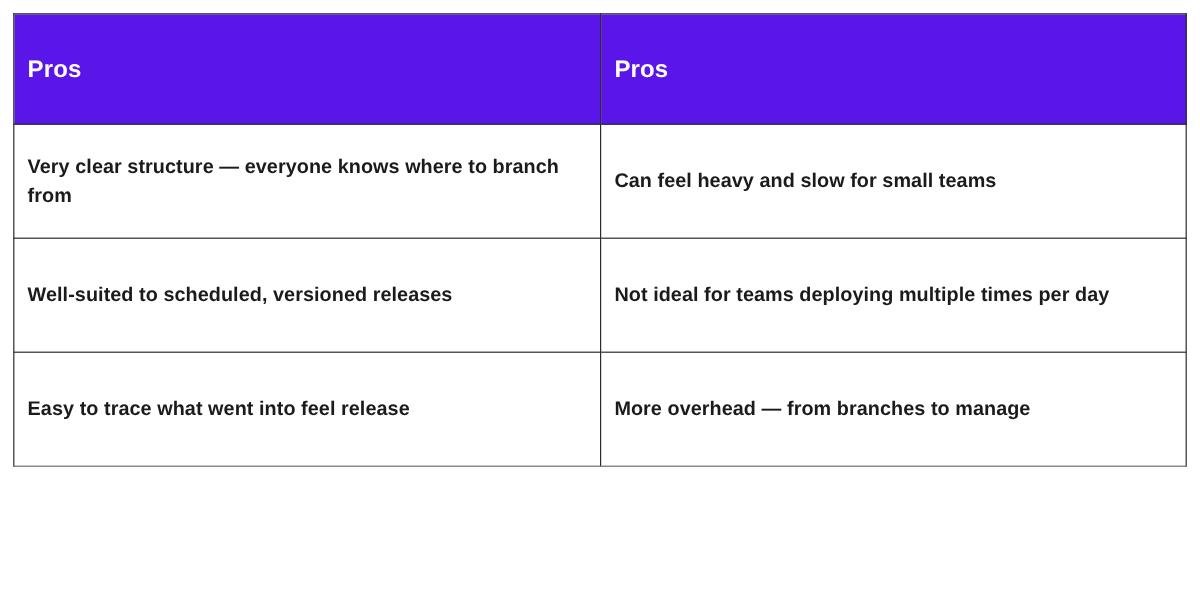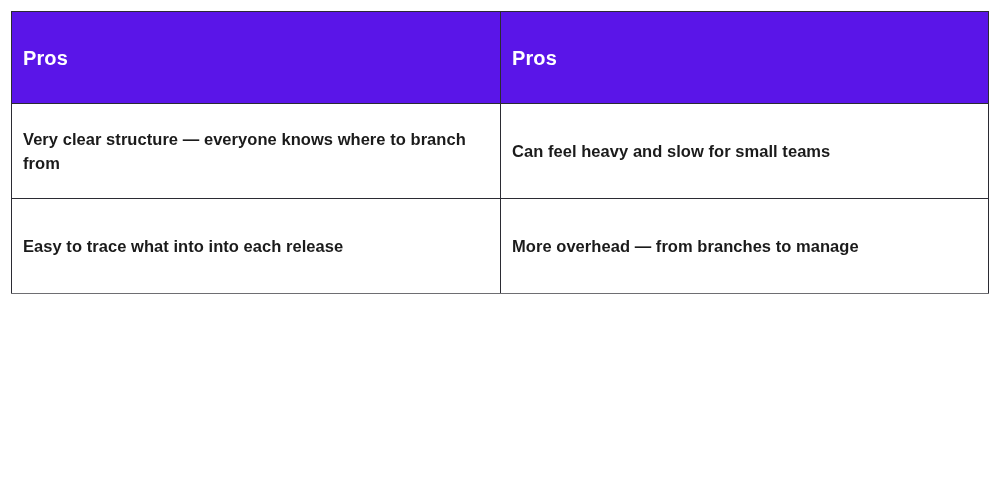--- a/index.html
+++ b/index.html
@@ -107,24 +107,32 @@
       <tr>
         <td>
           <span class="cell-text">Very clear structure — everyone knows where to branch from</span>
         </td>
         <td>
           <span class="cell-text">Can feel heavy and slow for small teams</span>
         </td>
       </tr>
 
 
+      <tr>
+        <td>
+          <span class="cell-text">Well-suited to scheduled, versioned releases</span>
+        </td>
+        <td>
+          <span class="cell-text">Not ideal for teams deploying multiple times per day</span>
+        </td>
+      </tr>
 
       <tr>
         <td>
-          <span class="cell-text">Easy to trace what into into each release</span>
+          <span class="cell-text">Easy to trace what went into feel release</span>
         </td>
         <td>
           <span class="cell-text">More overhead — from branches to manage</span>
         </td>
       </tr>
     </tbody>
   </table>
 
 </div>
 

